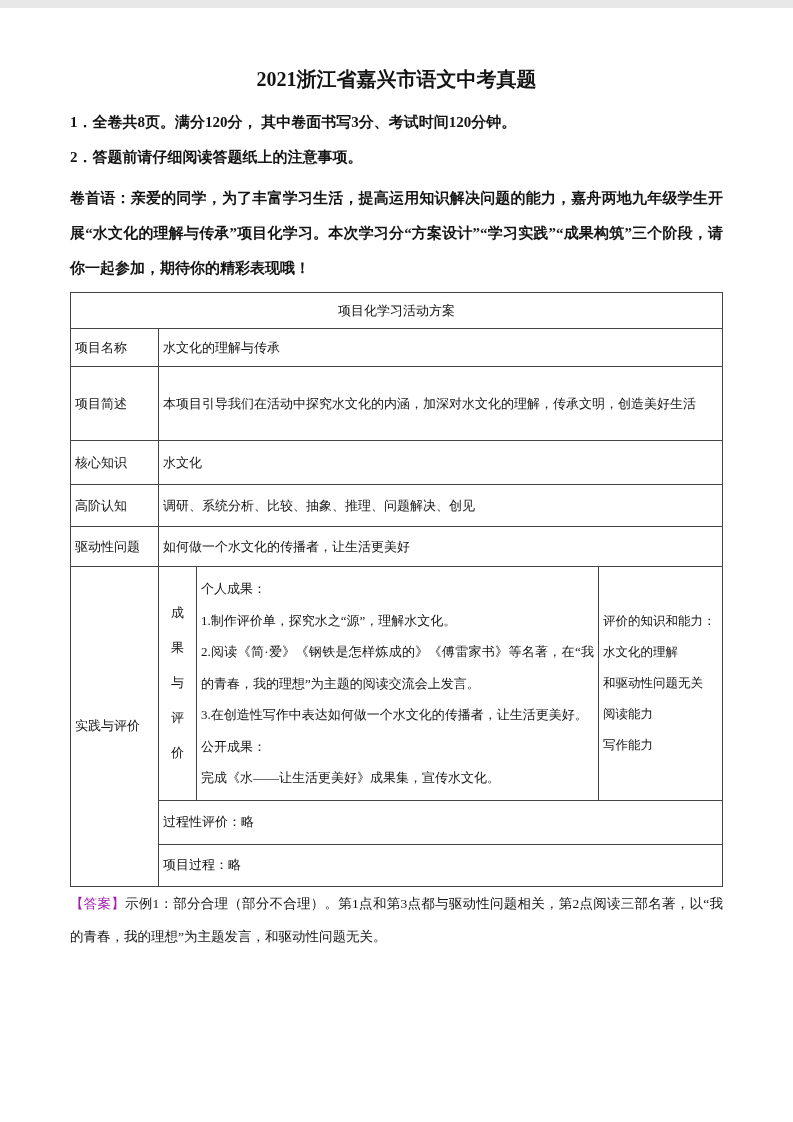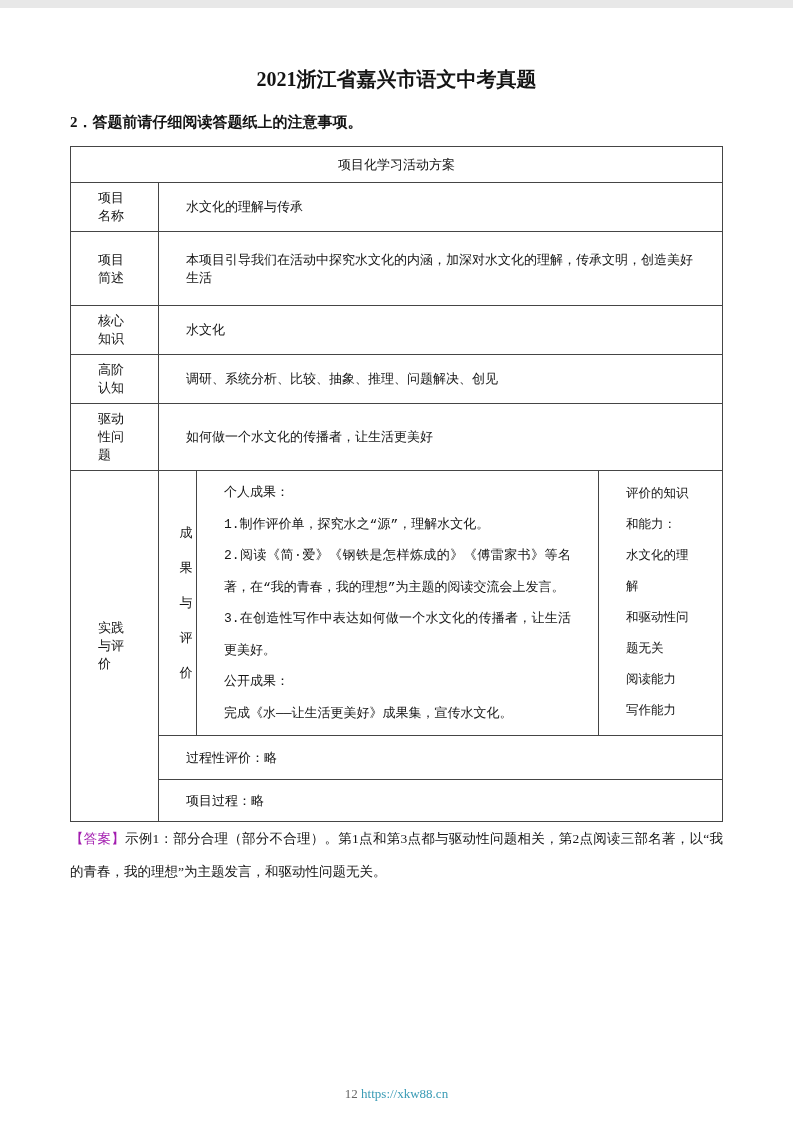--- a/index.html
+++ b/index.html
@@ -8,21 +8,21 @@
   .page {
     width: 793px; height: 1122px; margin: 8px auto; background: #ffffff;
     position: relative; padding: 58px 70px 0 70px; overflow: hidden;
   }
   .doc-title { font-size: 20px; font-weight: bold; text-align: center; margin: 0 0 18px 0; }
   .instr { font-size: 15px; font-weight: bold; margin: 0 0 13px 0; line-height: 22px; }
   .preface { font-size: 15px; font-weight: bold; line-height: 35px; margin: 0 0 6px 0; text-align: justify; }
   .section-label { font-size: 13px; margin: 8px 0 10px 2px; }
 
   table.plan { width: 100%; border-collapse: collapse; font-size: 13px; table-layout: fixed; }
-  .plan td { border: 1px solid #454545; padding: 6px 27px; vertical-align: middle; word-break: break-all; font-family: Liberation Mono, monospace; }
+  .plan td { border: 1px solid #454545; padding: 6px 4px; vertical-align: middle; word-break: break-all; }
   .t-title { text-align: center; height: 36px; }
   .h-name td { height: 38px; }
   .h-desc td { height: 74px; }
   .h-core td { height: 44px; }
   .h-cog td { height: 42px; }
   .h-drive td { height: 40px; }
   .h-proc td { height: 44px; }
   .h-pp td { height: 42px; }
   .vert-cell { padding: 0; }
   .vert { display: flex; flex-direction: column; align-items: center; justify-content: center; gap: 17px; }
@@ -37,22 +37,24 @@
   .footer { position: absolute; left: 0; bottom: 28px; width: 100%; text-align: center; font-size: 13px; color: #666; }
   .footer a { color: #3a9bb5; text-decoration: none; }
 </style>
 </head>
 <body>
 
 <div class="page">
 
   <h1 class="doc-title">2021浙江省嘉兴市语文中考真题</h1>
 
+  <p class="instr">1．全卷共8页。满分120分， 其中卷面书写3分、考试时间120分钟。</p>
   <p class="instr">2．答题前请仔细阅读答题纸上的注意事项。</p>
 
+  <p class="preface">卷首语：亲爱的同学，为了丰富学习生活，提高运用知识解决问题的能力，嘉舟两地九年级学生开展“水文化的理解与传承”项目化学习。本次学习分“方案设计”“学习实践”“成果构筑”三个阶段，请你一起参加，期待你的精彩表现哦！</p>
 
 
   <table class="plan">
     <colgroup>
       <col style="width:88px">
       <col style="width:38px">
       <col>
       <col style="width:124px">
     </colgroup>
     <tbody>
@@ -111,18 +113,14 @@
     </tr>
     <tr class="h-pp">
       <td colspan="3">项目过程：略</td>
     </tr>
   </tbody>
     </table>
 
 
   <p class="answer"><span class="answer-label">【答案】</span><span>示例1：部分合理（部分不合理）。第1点和第3点都与驱动性问题相关，第2点阅读三部名著，以“我的青春，我的理想”为主题发言，和驱动性问题无关。</span></p>
 
-  <div class="footer">
-    <span>12</span>
-    <a href="#">https://xkw88.cn</a>
-  </div>
 
 </div>
 
 </body></html>

